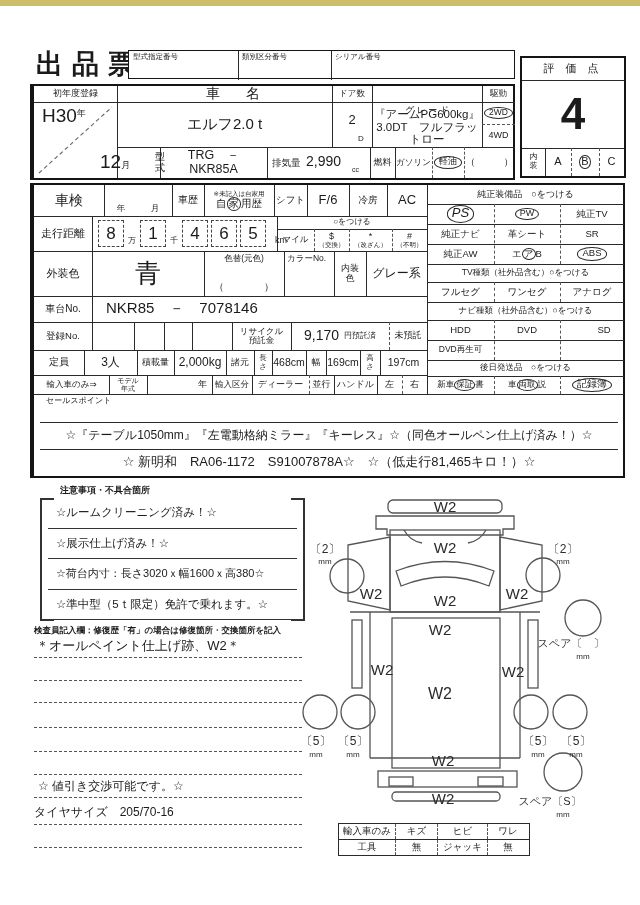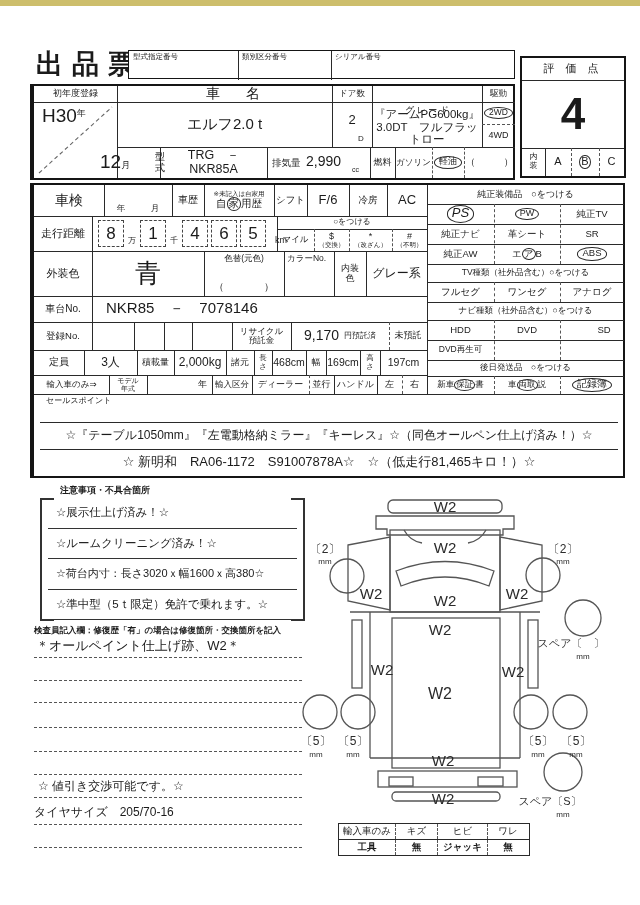--- a/index.html
+++ b/index.html
@@ -353,22 +353,22 @@
   </div>
 
   <div class="t" style="left:60px;top:486px;font-size:9px;font-weight:bold;">注意事項・不具合箇所</div>
   <div class="abs" style="left:40px;top:498px;width:265px;height:123px;">
     <div class="bk" style="left:0;top:0;width:2px;height:123px;"></div>
     <div class="bk" style="left:0;top:0;width:14px;height:2px;"></div>
     <div class="bk" style="left:0;top:121px;width:14px;height:2px;"></div>
     <div class="bk" style="left:263px;top:0;width:2px;height:123px;"></div>
     <div class="bk" style="left:251px;top:0;width:14px;height:2px;"></div>
     <div class="bk" style="left:251px;top:121px;width:14px;height:2px;"></div>
+    <div class="nrow">☆ルームクリーニング済み！☆</div>
     <div class="nrow">☆展示仕上げ済み！☆</div>
-    <div class="nrow">☆ルームクリーニング済み！☆</div>
     <div class="nrow" style="font-size:11px;">☆荷台内寸：長さ3020ｘ幅1600ｘ高380☆</div>
     <div class="nrow">☆準中型（5ｔ限定）免許で乗れます。☆</div>
   </div>
 
   <div class="t" style="left:34px;top:626px;font-size:8.5px;font-weight:bold;">検査員記入欄：修復歴「有」の場合は修復箇所・交換箇所を記入</div>
   <div class="t" style="left:36px;top:639px;font-size:13px;">＊オールペイント仕上げ跡、W2＊</div>
   <div class="abs" style="left:0;top:0;">
     <div class="hd" style="left:34px;top:657px;width:268px;"></div>
     <div class="hd" style="left:34px;top:680px;width:268px;"></div>
     <div class="hd" style="left:34px;top:702px;width:268px;"></div>
@@ -441,20 +441,20 @@
     </g>
   </svg>
 
   <div class="abs" style="left:338px;top:823px;width:192px;border:1.5px solid #2a2a2a;box-sizing:border-box;font-size:9.5px;background:#fff;">
     <div style="display:grid;grid-template-columns:56px 42px 50px 41px;border-bottom:1.2px solid #2a2a2a;">
       <div class="mcell">輸入車のみ</div>
       <div class="mcell">キズ</div>
       <div class="mcell">ヒビ</div>
       <div class="mcell">ワレ</div>
     </div>
-    <div style="display:grid;grid-template-columns:56px 42px 50px 41px;font-weight:bold;">
+    <div style="display:grid;grid-template-columns:56px 42px 50px 41px;">
       <div class="mcell">工具</div>
       <div class="mcell">無</div>
       <div class="mcell">ジャッキ</div>
       <div class="mcell">無</div>
     </div>
   </div>
 </div>
 
 </body></html>

